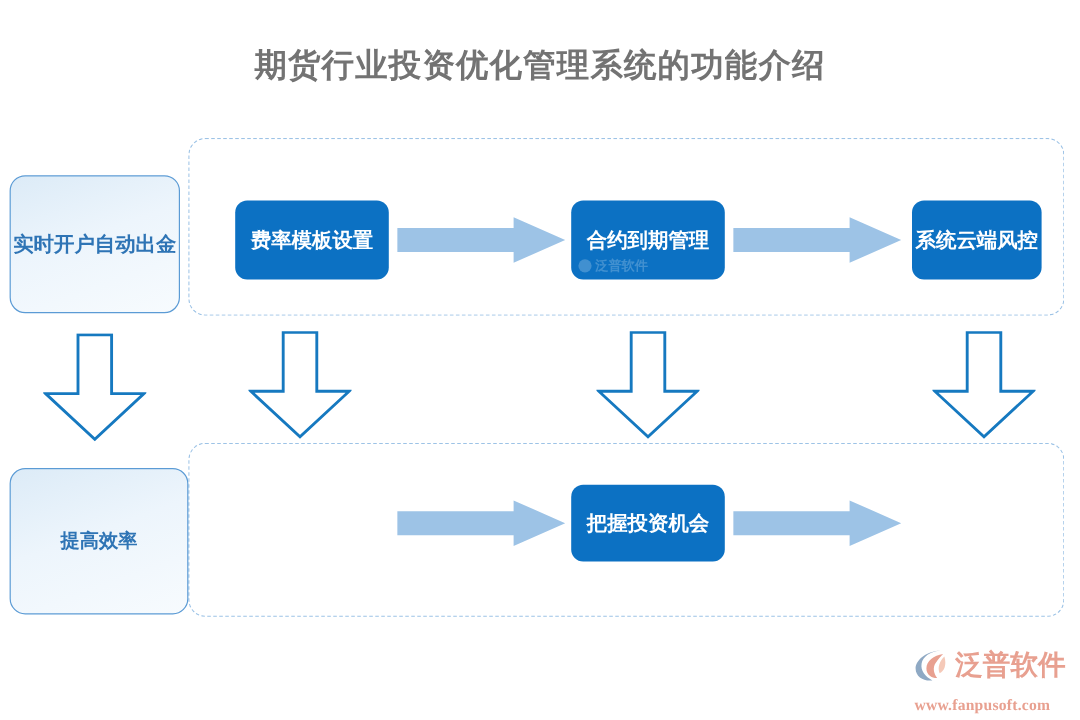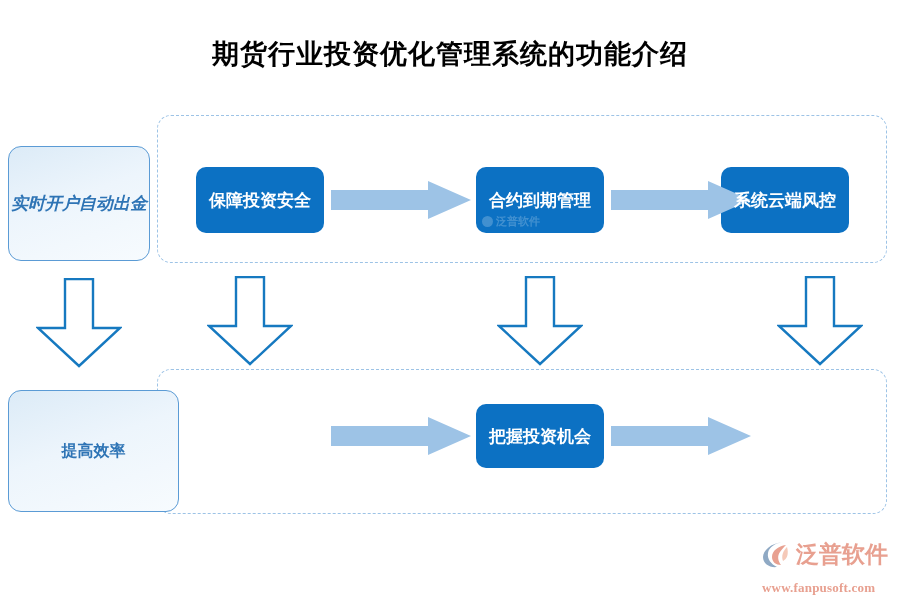--- a/index.html
+++ b/index.html
@@ -23,21 +23,21 @@
 
   
   .page-title {
     position: absolute;
     top: 36px;
     left: 0;
     width: 900px;
     text-align: center;
     font-size: 27px;
     font-weight: bold;
-    color: #000000;
+    color: #737373;
     letter-spacing: 1px;
     white-space: nowrap;
   }
 
   
   .dashed-group {
     position: absolute;
     border: 1.5px dashed #9DC3E6;
     border-radius: 14px;
     box-sizing: border-box;
@@ -68,26 +68,25 @@
     color: #2E74B5;
     font-size: 17px;
     font-weight: bold;
     white-space: nowrap;
   }
   #outcome-0 {
     left: 8px;
     top: 146px;
     width: 142px;
     height: 115px;
-    font-style: italic;
   }
   #outcome-1 {
     left: 8px;
     top: 390px;
-    width: 171px;
+    width: 149px;
     height: 122px;
     justify-content: center;
   }
   #outcome-1 .outcome-label { font-size: 16px; }
 
   
   .feature-box {
     position: absolute;
     box-sizing: border-box;
     background: #0C71C3;
@@ -121,21 +120,21 @@
   .box-watermark .wm-mark {
     display: inline-block;
     width: 11px;
     height: 11px;
     border-radius: 50%;
     background: #ffffff;
   }
 
   #feat-r0-0 { left: 196px; top: 167px; width: 128px; height: 66px; }
   #feat-r0-1 { left: 476px; top: 167px; width: 128px; height: 66px; }
-  #feat-r0-2 { left: 721px; top: 167px; width: 128px; height: 66px; }
+  #feat-r0-2 { left: 760px; top: 167px; width: 108px; height: 66px; }
   #feat-r1-0 { left: 196px; top: 404px; width: 128px; height: 64px; }
   #feat-r1-1 { left: 476px; top: 404px; width: 128px; height: 64px; text-align: right; }
   #feat-r1-2 { left: 756px; top: 404px; width: 128px; height: 64px; }
 
   
   .arrow-right {
     position: absolute;
     width: 140px;
     height: 42px;
   }
@@ -202,21 +201,21 @@
   <div class="dashed-group" id="group-bottom"></div>
 
   <div class="outcome-box" id="outcome-0">
     <span class="outcome-label">实时开户自动出金</span>
   </div>
   <div class="outcome-box" id="outcome-1">
     <span class="outcome-label">提高效率</span>
   </div>
 
   <div class="feature-box" id="feat-r0-0">
-    <span class="fb-label">保障投资安全</span>
+    <span class="fb-label">费率模板设置</span>
   </div>
   <div class="feature-box" id="feat-r0-1">
     <span class="fb-label">合约到期管理</span>
     <span class="box-watermark">
       <span class="wm-mark"></span>
       <span>泛普软件</span>
     </span>
   </div>
   <div class="feature-box" id="feat-r0-2">
     <span class="fb-label">系统云端风控</span>

